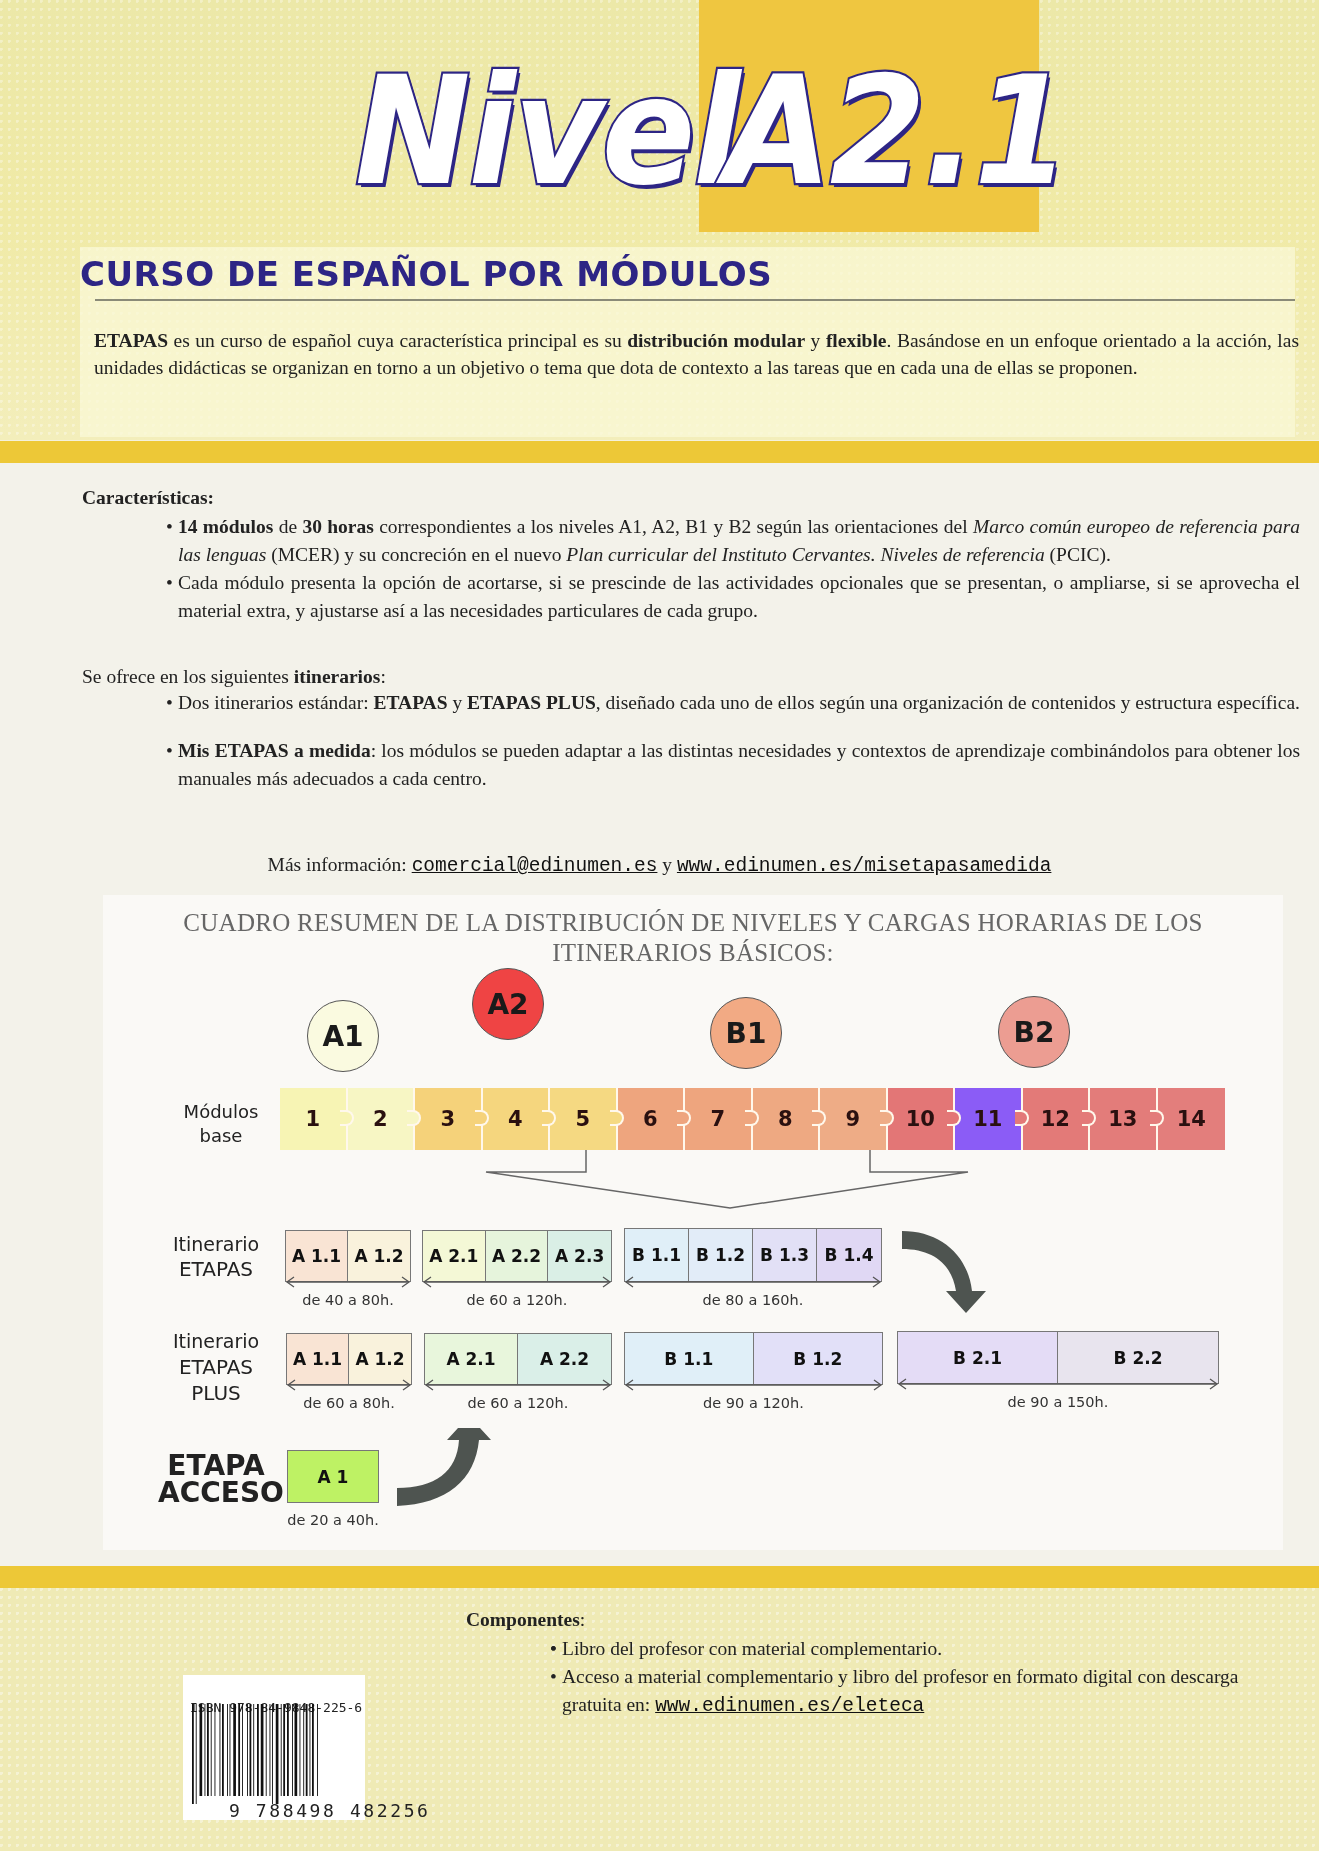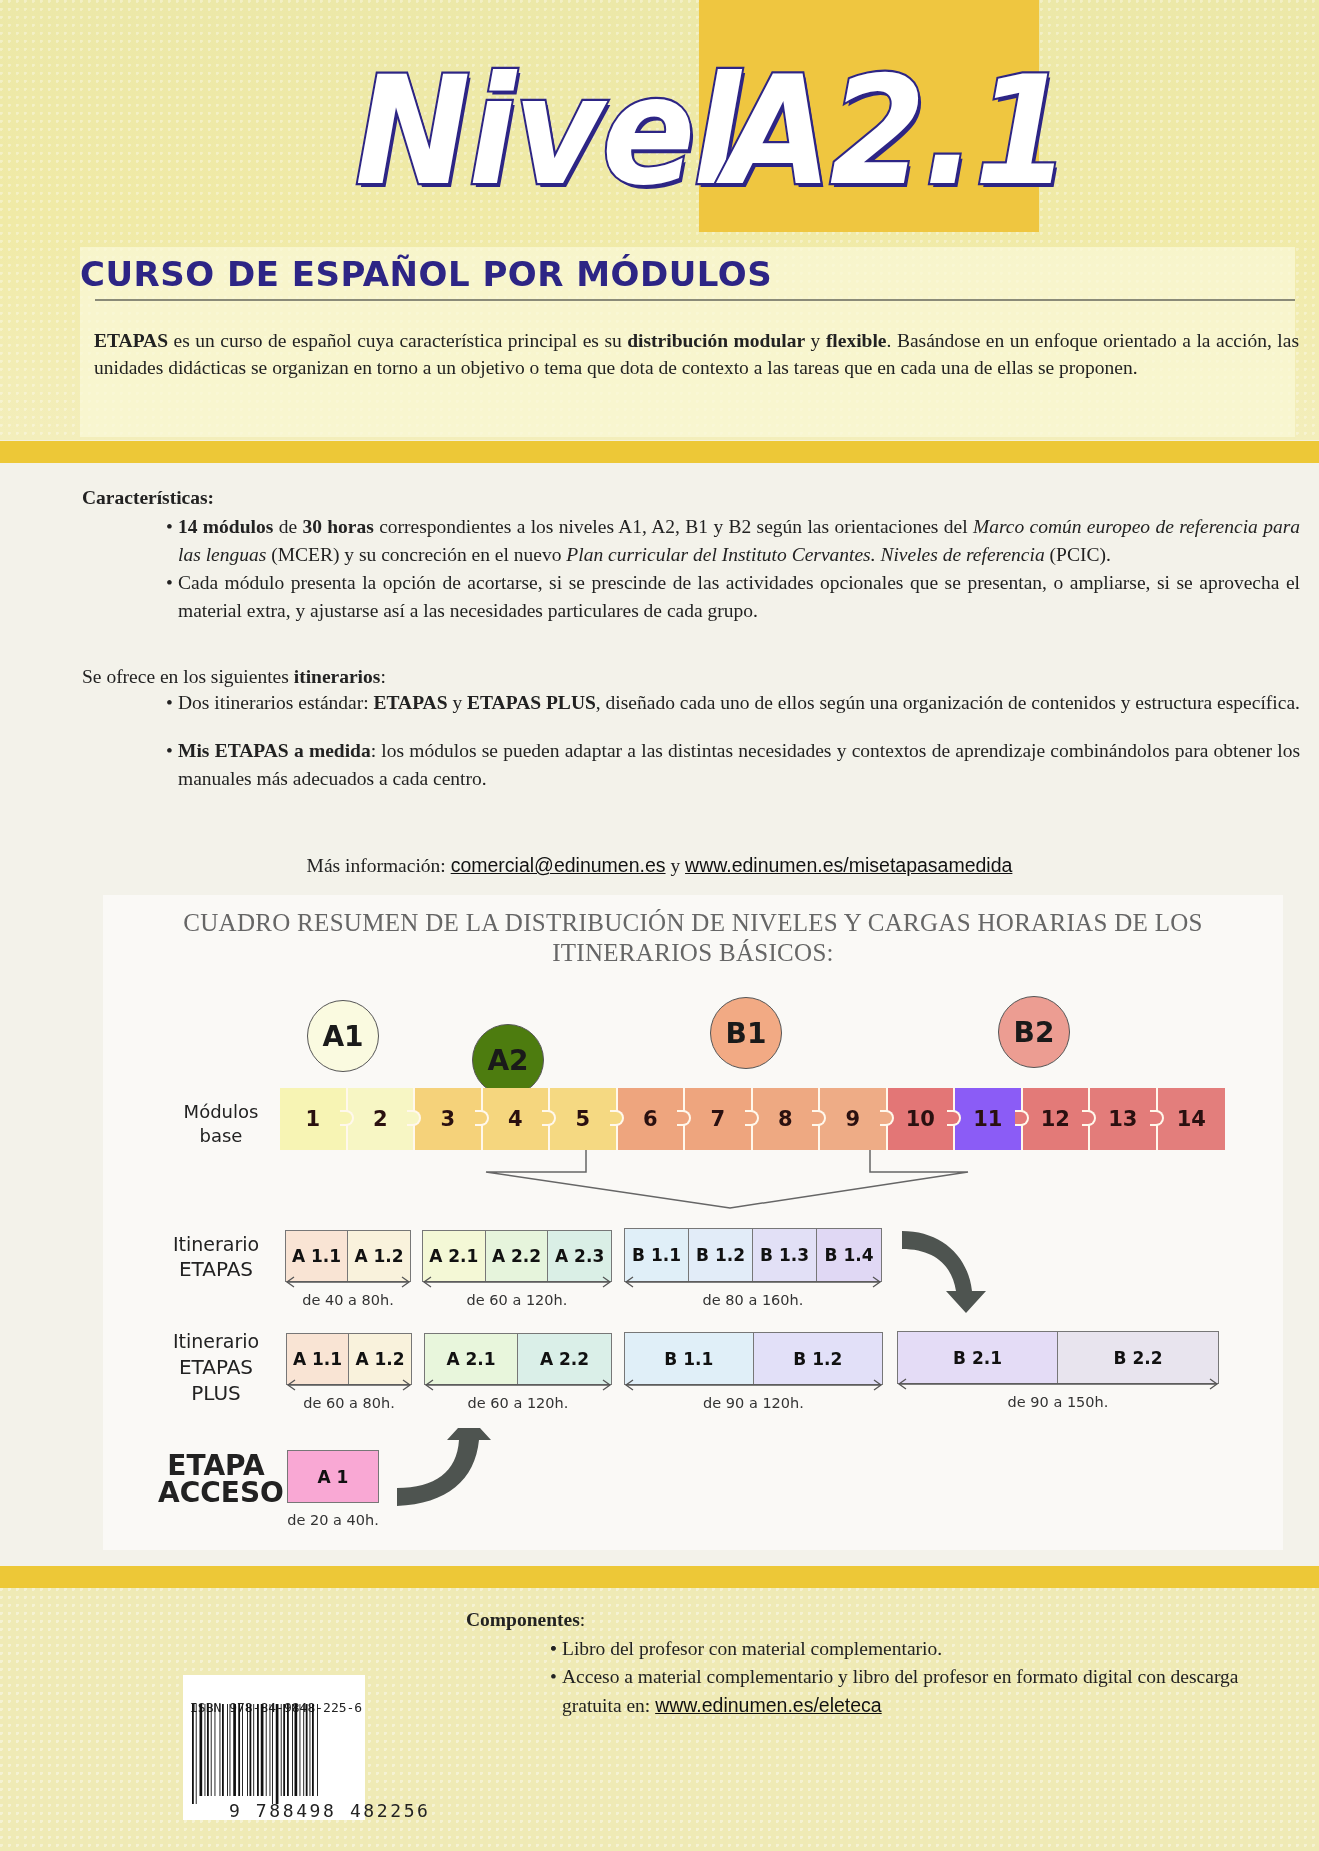--- a/index.html
+++ b/index.html
@@ -72,21 +72,21 @@
   .bullets { list-style: none; }
   .bullets li { position: relative; padding-left: 0; text-align: justify; }
   .bullets li .dot { position: absolute; left: -12px; }
 
   #caracteristicas-title { left: 82px; top: 487px; }
   #caracteristicas-list { left: 178px; top: 513px; width: 1122px; }
   #itinerarios-intro { left: 82px; top: 663px; }
   #itinerarios-list { left: 178px; top: 689px; width: 1122px; }
   #itinerarios-list li.gap { margin-top: 20px; }
   #mas-info { left: 0; top: 851px; width: 1319px; text-align: center; }
-  .link { font-family: Liberation Sans, sans-serif; text-decoration: underline; color: #111; }
+  .link { font-family: Liberation Mono, monospace; text-decoration: underline; color: #111; }
 
   
   #chart-panel {
     left: 103px; top: 895px; width: 1180px; height: 655px;
     background: #faf9f6;
   }
   #chart-title {
     left: 103px; top: 908px; width: 1180px; text-align: center;
     font-size: 25px; line-height: 30px; color: #666; letter-spacing: 0.3px;
   }
@@ -176,21 +176,21 @@
   <li><span class="dot">•</span><span>Dos itinerarios estándar: </span><b>ETAPAS</b><span> y </span><b>ETAPAS PLUS</b><span>, diseñado cada uno de ellos según una organización de contenidos y estructura específica.</span></li>
   <li class="gap"><span class="dot">•</span><b>Mis ETAPAS a medida</b><span>: los módulos se pueden adaptar a las distintas necesidades y contextos de aprendizaje combinándolos para obtener los manuales más adecuados a cada centro.</span></li>
 </ul>
 
 <div class="abs para" id="mas-info"><span>Más información: </span><a class="link">comercial@edinumen.es</a><span> y </span><a class="link">www.edinumen.es/misetapasamedida</a></div>
 
 <div class="abs" id="chart-panel"></div>
 <div class="abs" id="chart-title">CUADRO RESUMEN DE LA DISTRIBUCIÓN DE NIVELES Y CARGAS HORARIAS DE LOS ITINERARIOS BÁSICOS:</div>
 
 <div class="lvl-circle" style="left:307px; top:1000px; background:#fafae0;">A1</div>
-<div class="lvl-circle" style="left:472px; top:1024px; background:#4d7c0f;">A2</div>
+<div class="lvl-circle" style="left:472px; top:968px; background:#ef4444;">A2</div>
 <div class="lvl-circle" style="left:710px; top:997px; background:#f2aa84;">B1</div>
 <div class="lvl-circle" style="left:998px; top:996px; background:#ec9d92;">B2</div>
 
 <div class="row-label small" style="left:170px; top:1100px; width:102px;">
     <div>Módulos</div>
     <div>base</div>
   </div>
 <div class="puzzle-row" id="puzzle-row">
     <div class="piece" style="background: rgb(247, 244, 180);">
       <span>1</span>
@@ -343,21 +343,21 @@
       <polyline points="313,1 320,6 313,11" fill="none" stroke="#555" stroke-width="1.3"></polyline>
     </svg>
     <div class="hours" style="left: 897px; top: 1394px; width: 322px;">de 90 a 150h.</div>
   </div>
 
 <div class="row-label" style="left:158px; top:1452px; width:116px; font-size:28px; line-height:27px; font-weight:bold;">
     <div>ETAPA</div>
     <div>ACCESO</div>
   </div>
 <div class="group" style="left:287px; top:1450px; width:92px; height:53px;">
-  <div class="cell" style="width:100%; background:#f9a8d4;text-align:right;">A 1</div>
+  <div class="cell" style="width:100%; background:#bef264;text-align:right;">A 1</div>
 </div>
 <div class="hours" style="left:270px; top:1512px; width:126px;">de 20 a 40h.</div>
 
 <svg class="abs" style="left:395px; top:1428px;" width="100" height="80">
   <path d="M2,78 C40,78 62,62 64,30 L52,30 L74,6 L96,30 L84,30 C80,70 52,94 2,96 Z" fill="#4e5450" transform="translate(0,-18)"></path>
 </svg>
 
 <div class="abs" id="yellow-stripe-2"></div>
 
 <div class="abs" id="bottom-band"></div>

